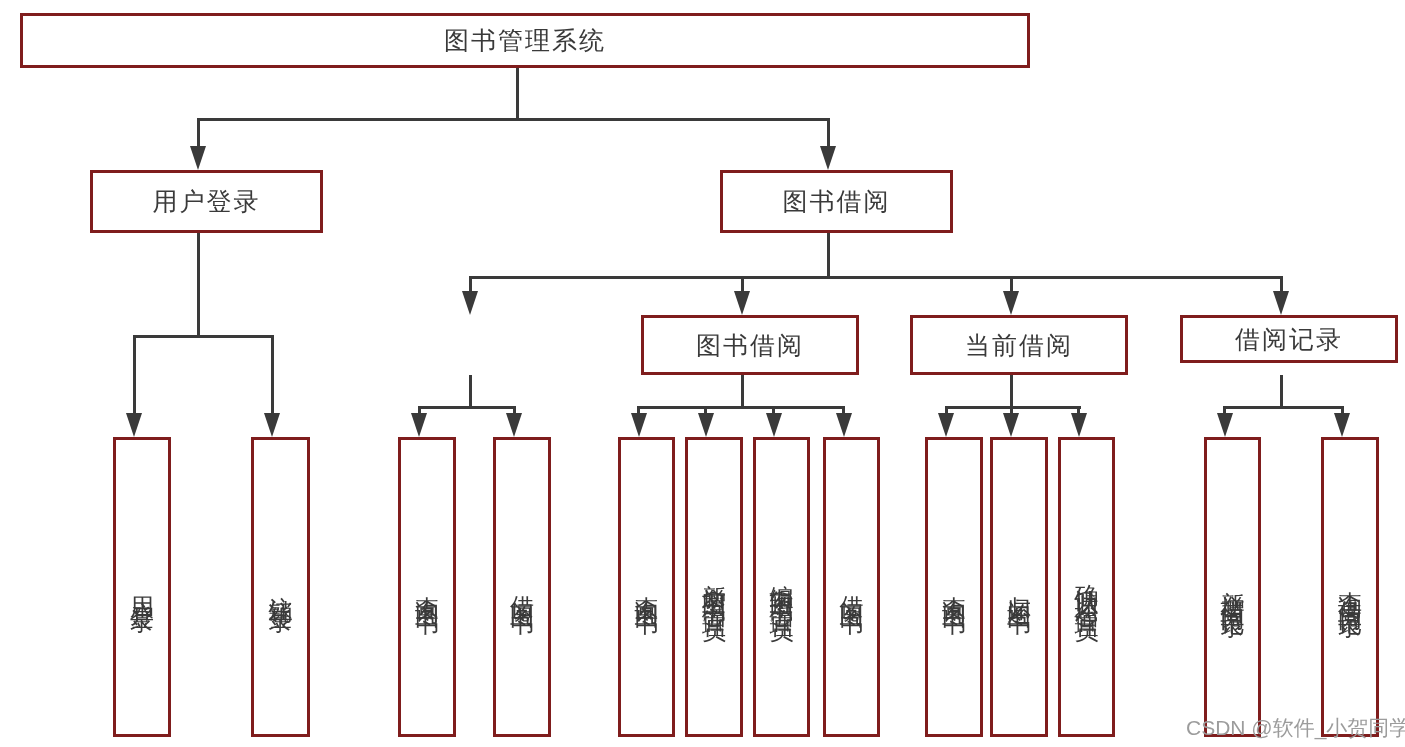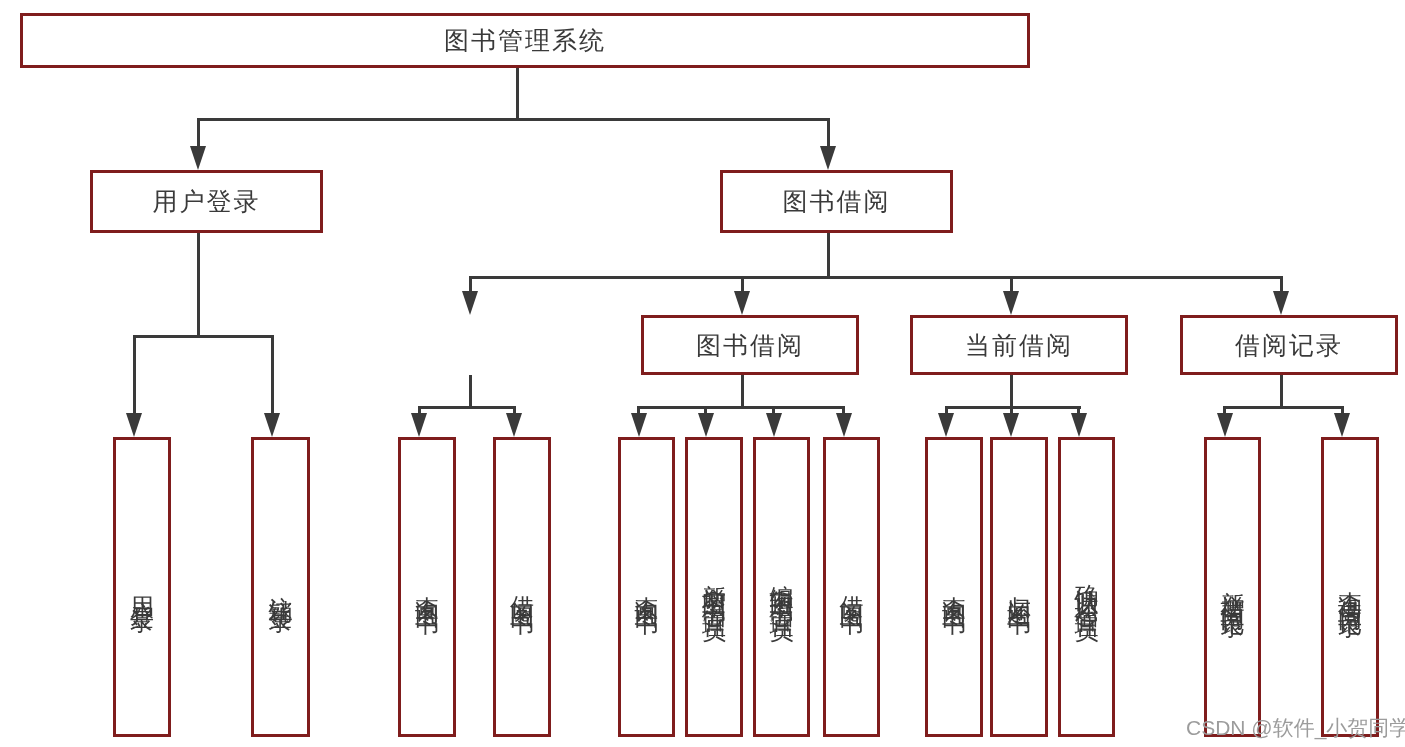--- a/index.html
+++ b/index.html
@@ -109,21 +109,21 @@
   <div class="arrow" style="left:1003px; top:291px;"></div>
   <div class="vline" style="left:1279.5px; top:276px; height:18px;"></div>
   <div class="arrow" style="left:1273px; top:291px;"></div>
 
   <div class="box" style="left:633px; top:315px; width:218px; height:60px;">
     <span class="hlabel">图书借阅</span>
   </div>
   <div class="box" style="left:902px; top:315px; width:218px; height:60px;">
     <span class="hlabel">当前借阅</span>
   </div>
-  <div class="box" style="left:1172px; top:315px; width:218px; height:60px;">
+  <div class="box" style="left:1172px; top:315px; width:218px; height:48px;">
     <span class="hlabel">借阅记录</span>
   </div>
 
   <div class="vline" style="left:468.5px; top:375px; height:31px;"></div>
   <div class="hline" style="left:417.5px; top:406px; width:98px;"></div>
   <div class="vline" style="left:417.5px; top:406px; height:9px;"></div>
   <div class="arrow" style="left:411px; top:413px;"></div>
   <div class="vline" style="left:512.5px; top:406px; height:9px;"></div>
   <div class="arrow" style="left:506px; top:413px;"></div>
 

